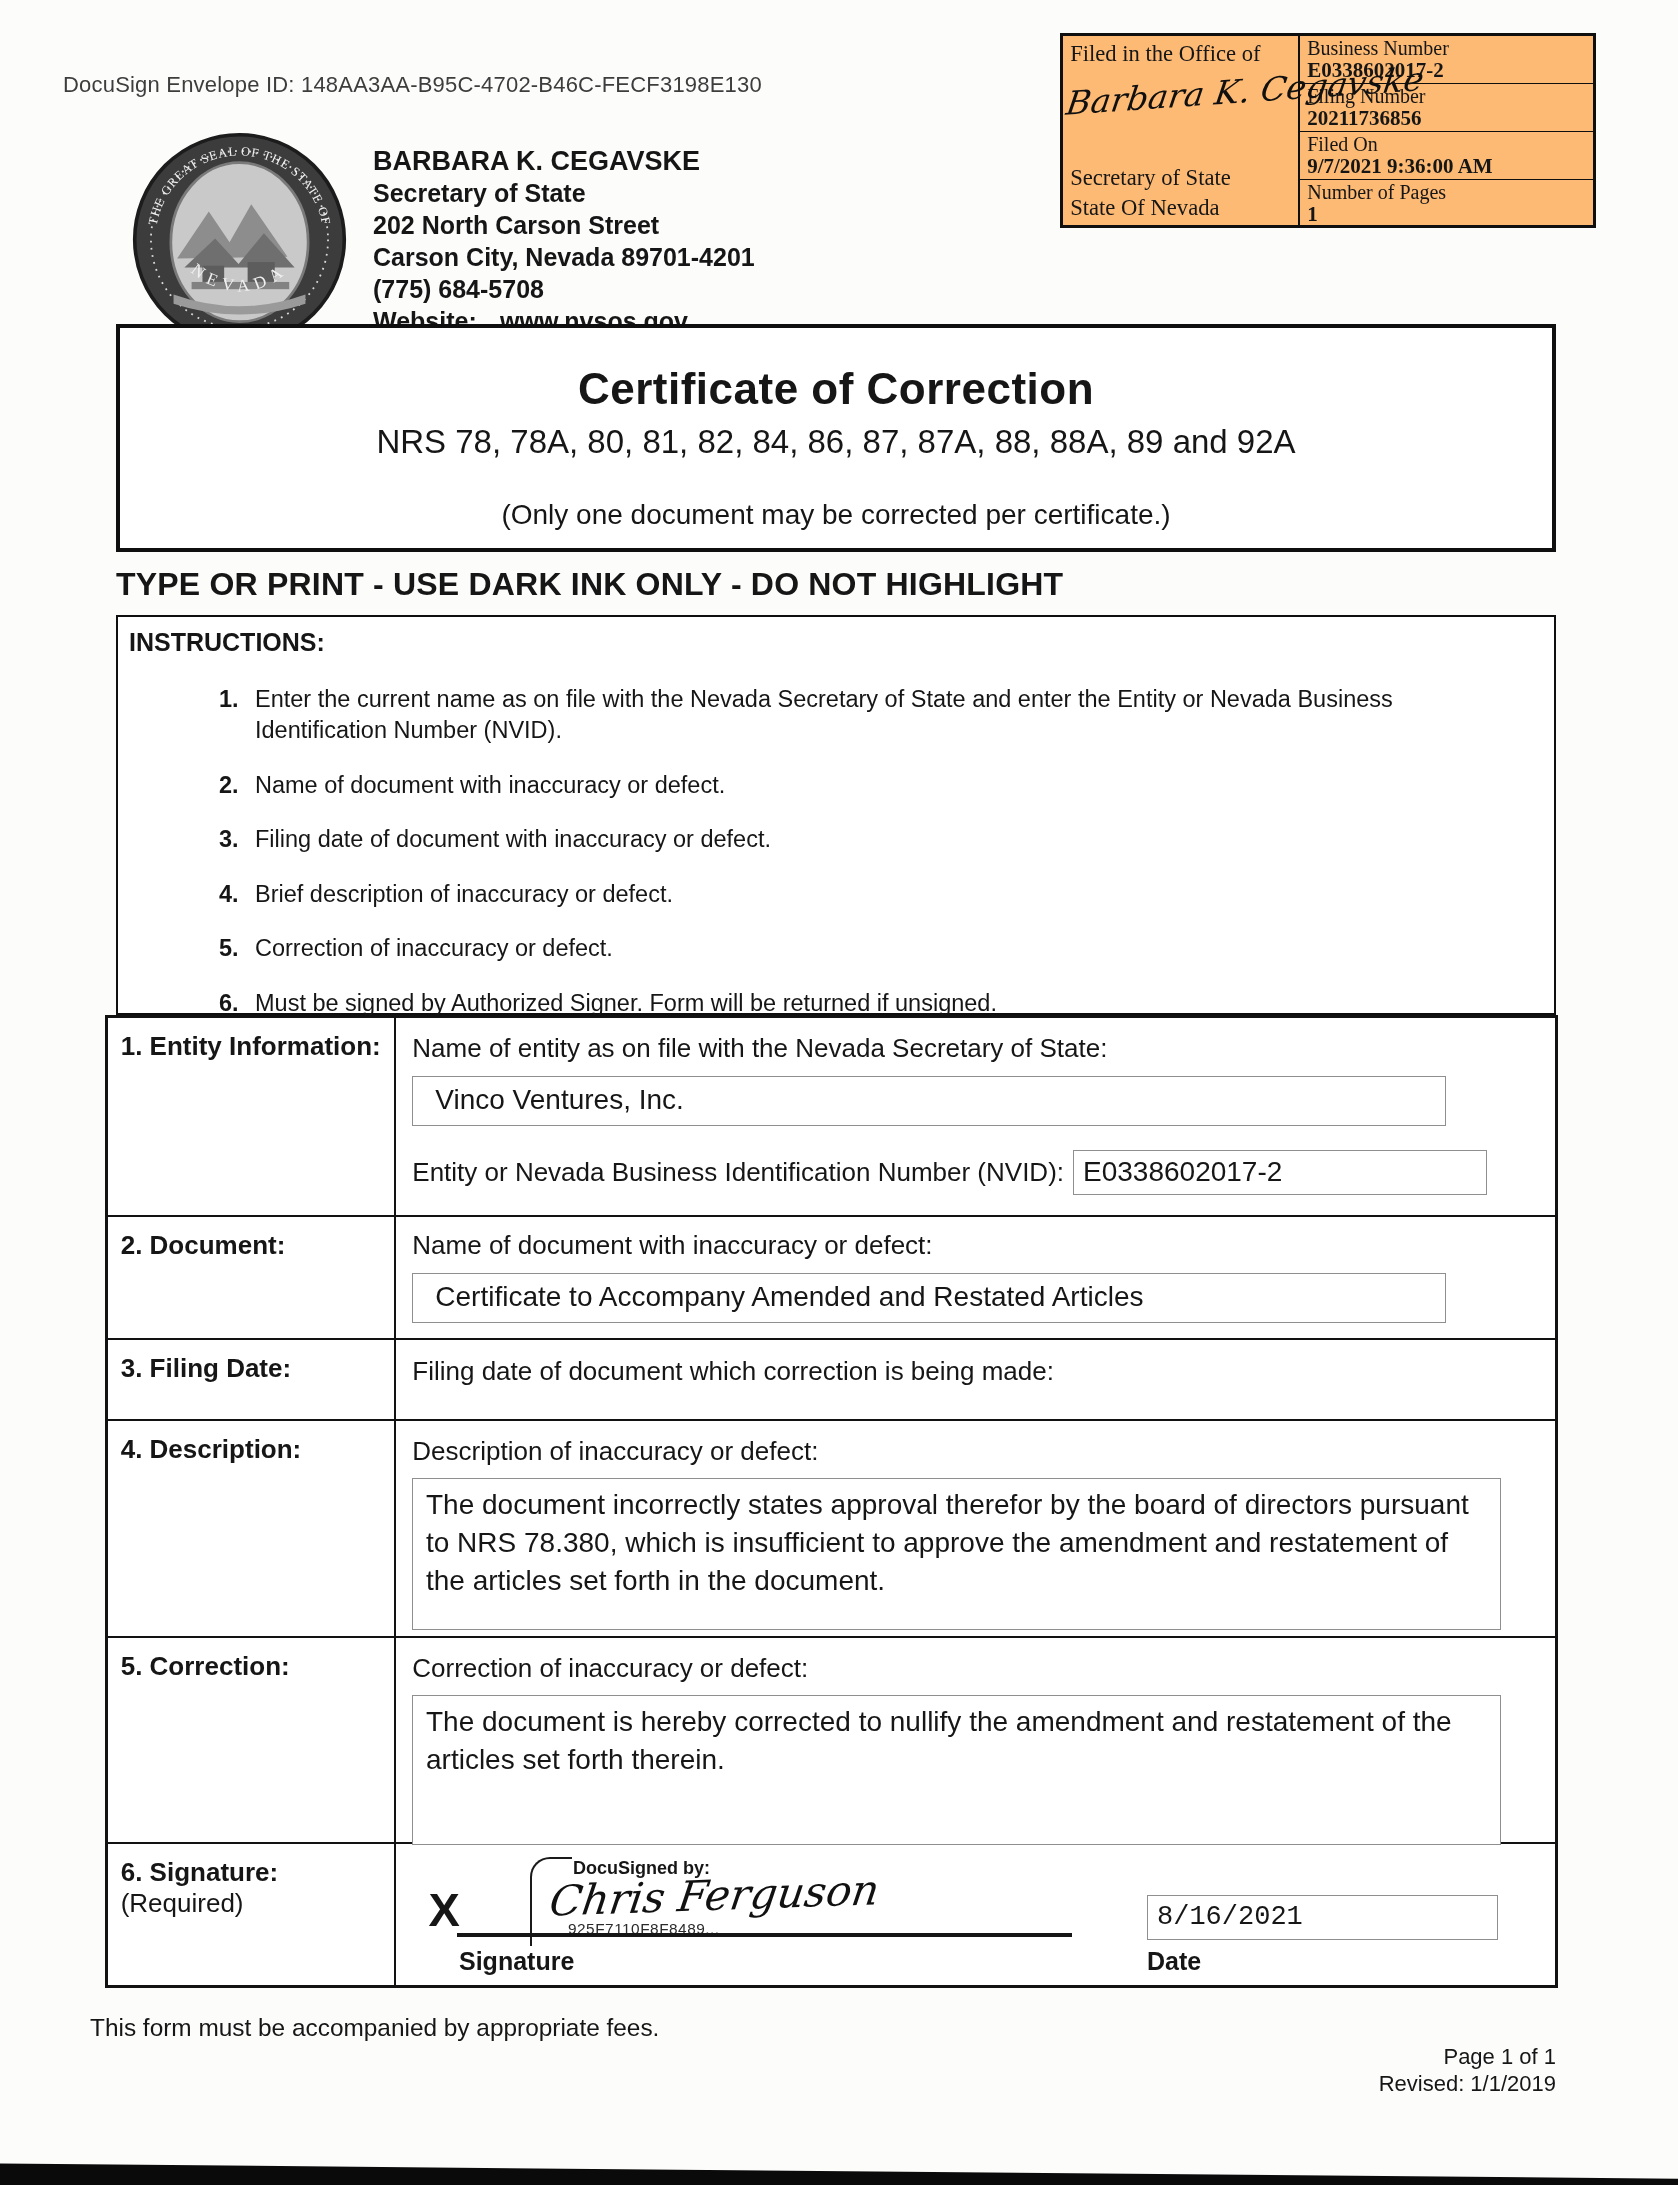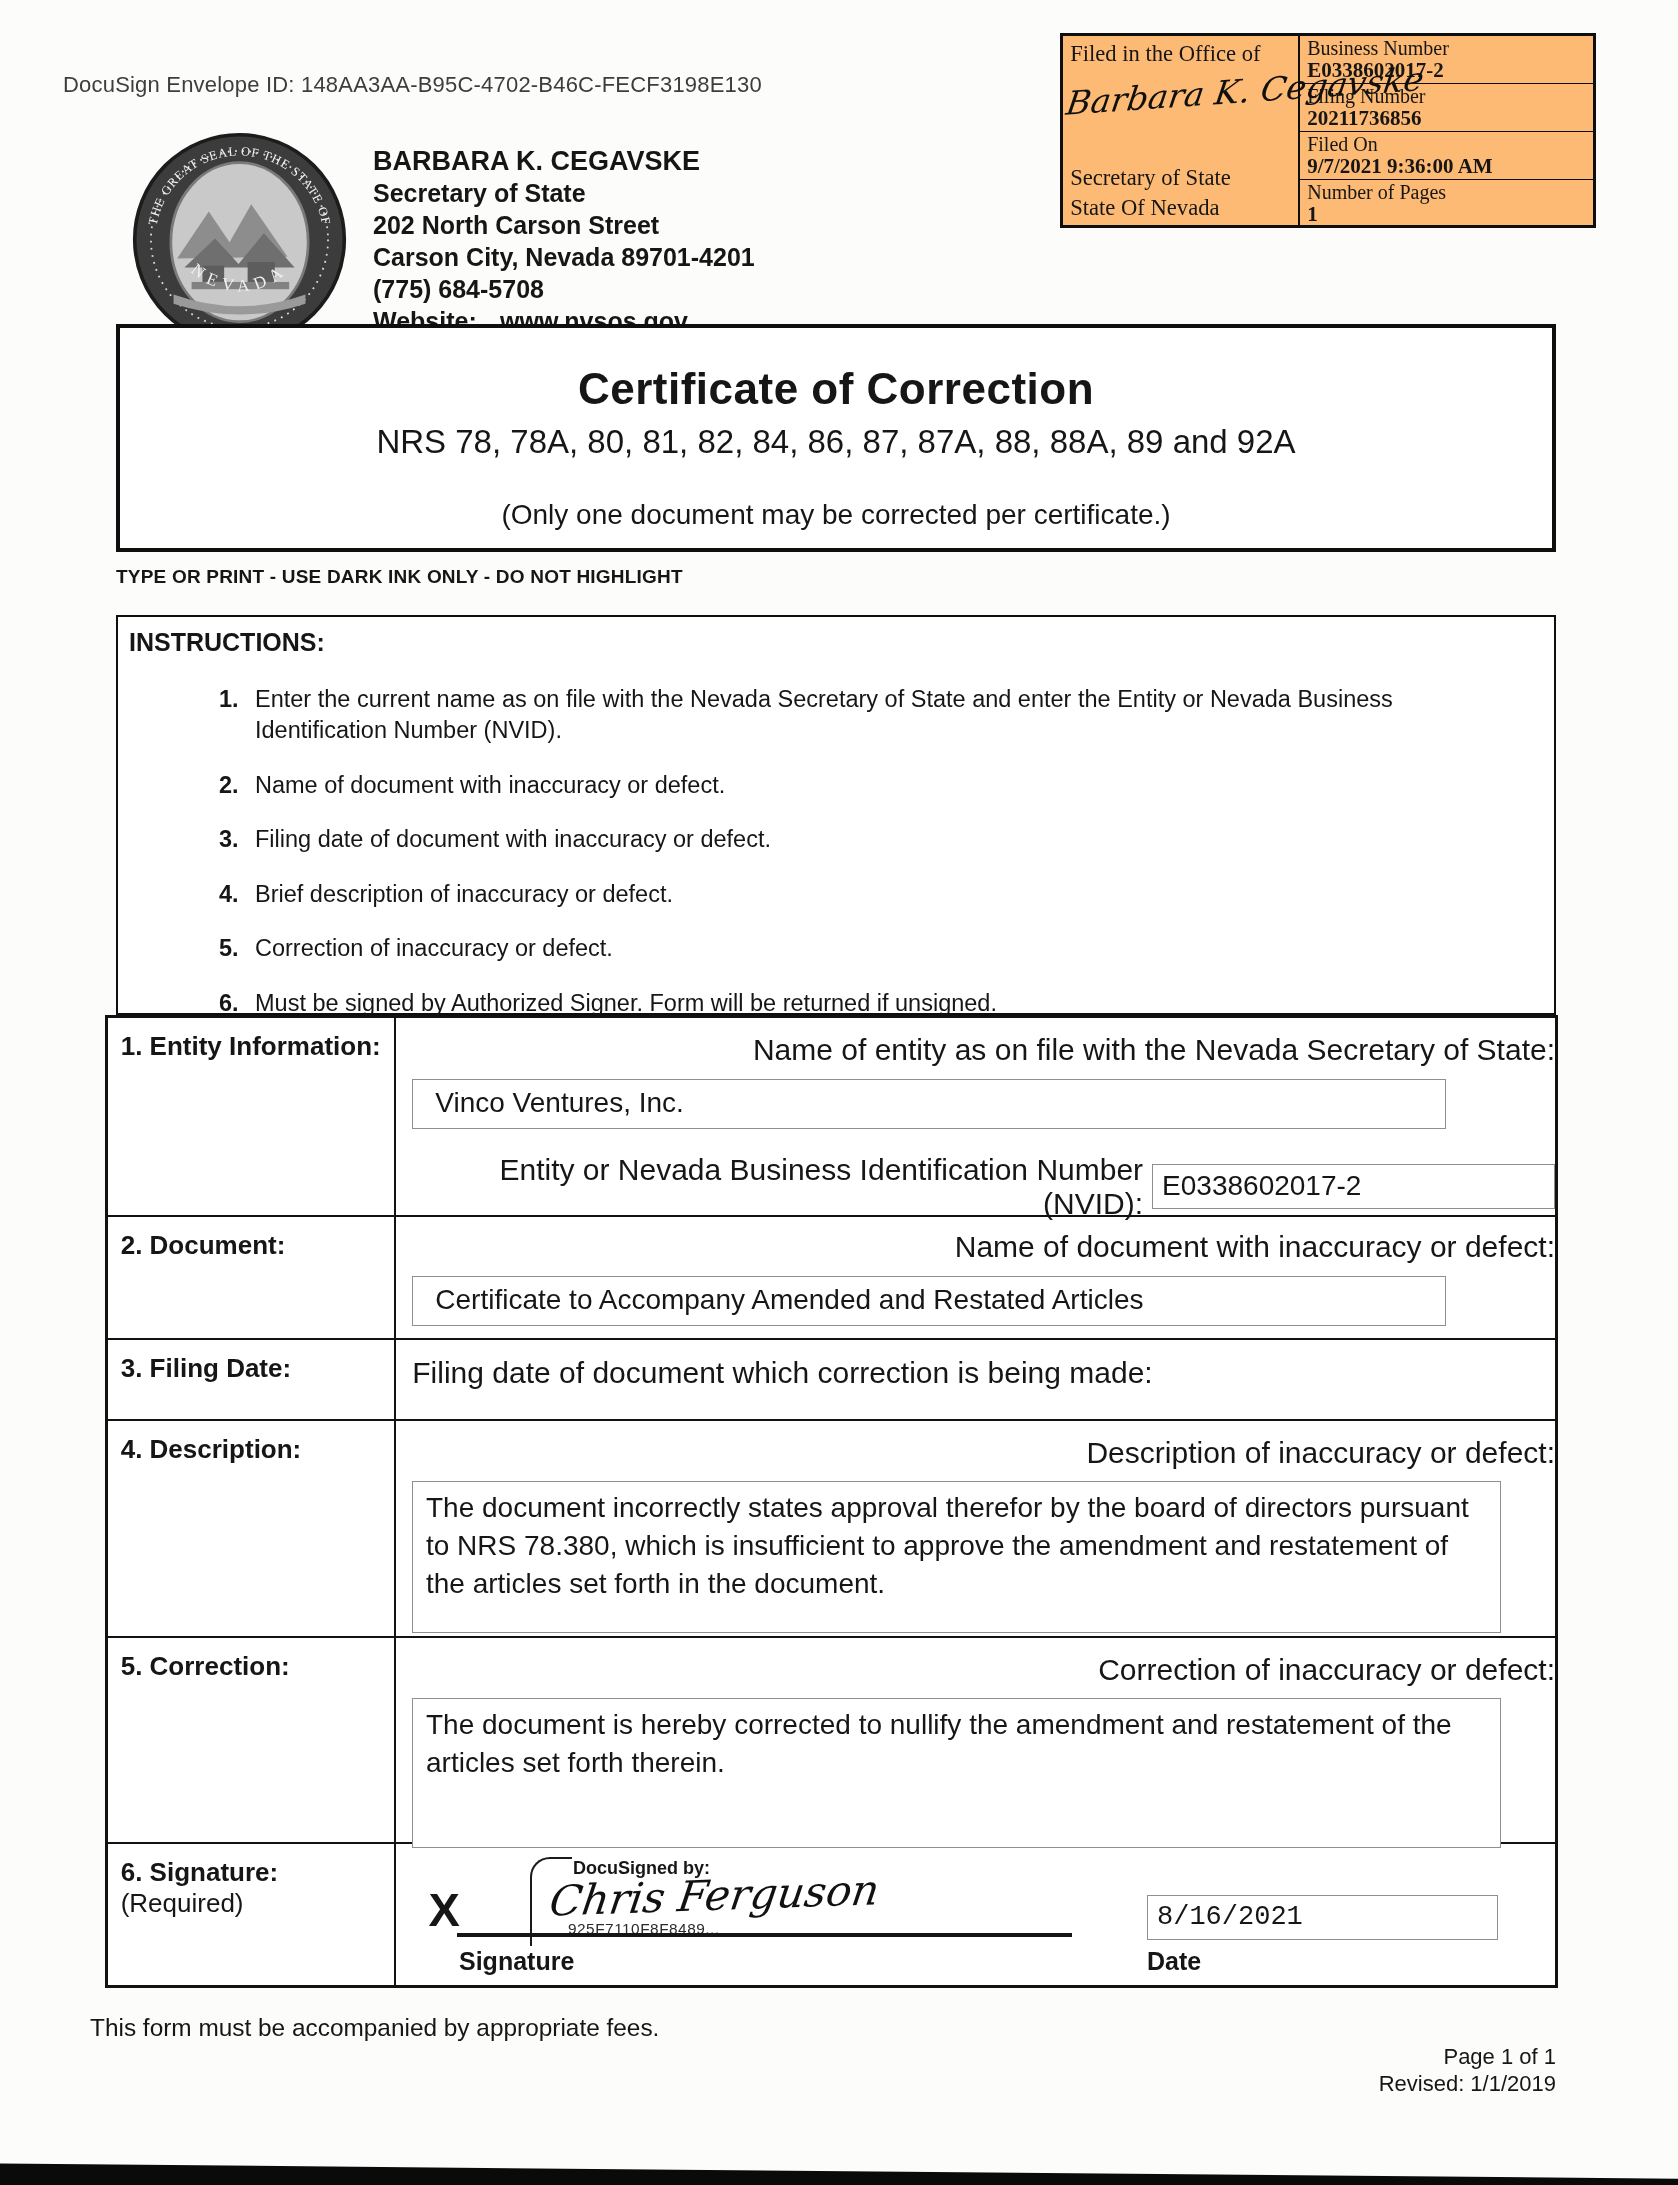--- a/index.html
+++ b/index.html
@@ -42,21 +42,21 @@
   .lh-site span{display:inline-block;}
   .lh-site .url{margin-left:16.3px;}
   
   .title-box{
     position:absolute;left:116px;top:324px;width:1440px;height:228px;
     border:4.5px solid #0f0f0f;box-sizing:border-box;text-align:center;background:#fff;
   }
   .title-box .main{margin-top:36px;font-size:44px;font-weight:bold;letter-spacing:0.5px;}
   .title-box .nrs{margin-top:9px;font-size:33px;}
   .title-box .note{margin-top:38px;font-size:28px;}
-  .type-line{position:absolute;left:116px;top:566px;font-weight:bold;font-size:19px;letter-spacing:0.2px;}
+  .type-line{position:absolute;left:116px;top:566px;font-weight:bold;font-size:32px;letter-spacing:0.2px;}
   
   .instr-box{
     position:absolute;left:116px;top:615px;width:1440px;height:400px;
     border:2.7px solid #0f0f0f;box-sizing:border-box;background:#fff;
   }
   .instr-head{margin:11px 0 0 11px;font-weight:bold;font-size:25px;}
   .instr-items{margin:27px 36px 0 101px;}
   .instr-item{display:flex;margin-bottom:23.5px;font-size:23.5px;line-height:31px;}
   .instr-item .num{font-weight:bold;width:36px;flex-shrink:0;}
   
@@ -67,21 +67,21 @@
   .trow{display:flex;border-top:2.7px solid #121212;box-sizing:border-box;}
   .trow:first-child{border-top:none;}
   .r1{height:197px;} .r2{height:123px;} .r3{height:81px;}
   .r4{height:217px;} .r5{height:206px;} .r6{height:143px;gap:27px;}
   .tlabel{
     width:288px;flex-shrink:0;border-right:2.7px solid #121212;
     padding:12.7px 7.2px 0 12.7px;font-weight:bold;font-size:26px;box-sizing:border-box;
   }
   .tlabel .sub{font-weight:normal;}
   .tcontent{flex:1;position:relative;box-sizing:border-box;padding:0 0 0 16.3px;}
-  .flabel{font-size:30px;text-align:right;}
+  .flabel{font-size:26px;}
   .fbox{
     border:1.8px solid #8f8f8f;background:#fff;font-size:28px;
     box-sizing:border-box;white-space:nowrap;overflow:hidden;
   }
   .wide{margin:12.7px 109px 0 0;height:50px;line-height:45px;padding-left:22px;}
   .inline-pair{display:flex;align-items:center;margin-top:23.5px;}
   .inline-pair .fbox{margin-left:9px;height:45px;line-height:42px;padding:0 9px;}
   .bigbox{
     margin:11px 54px 0 0;border:1.8px solid #8f8f8f;background:#fff;
     font-size:28px;line-height:38px;padding:7.2px 12.7px;white-space:normal;

